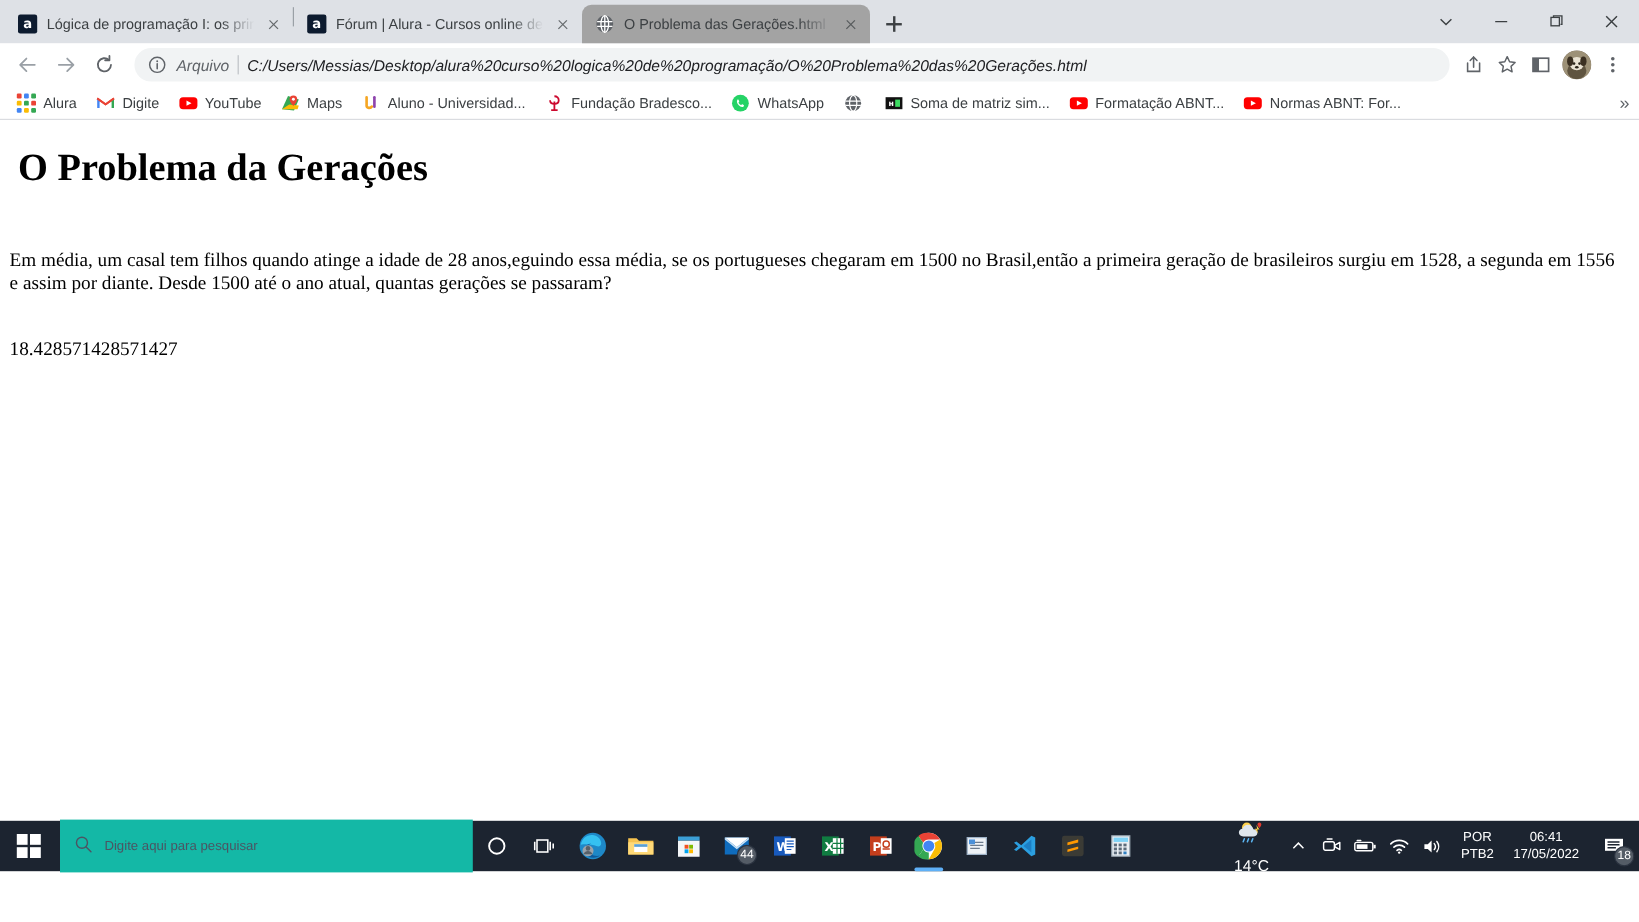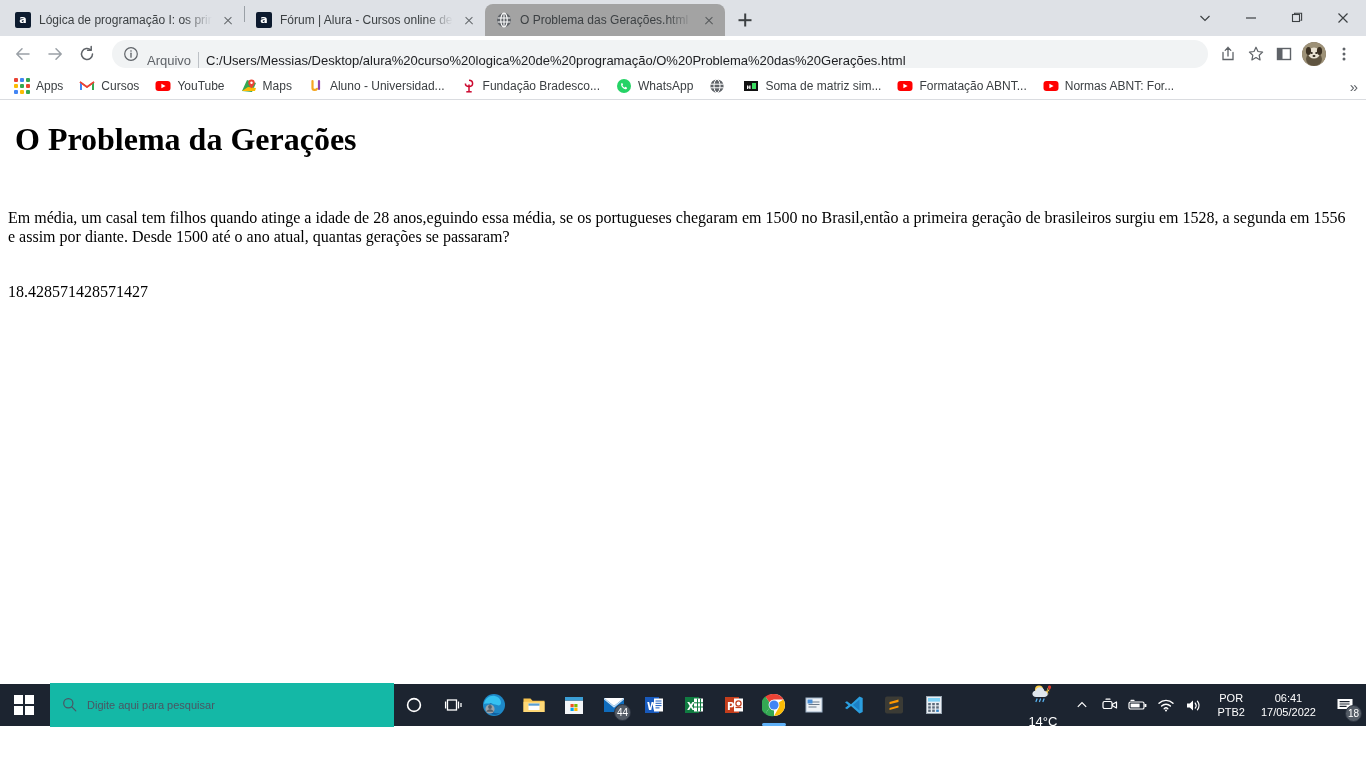--- a/index.html
+++ b/index.html
@@ -69,22 +69,22 @@
   .toolbar {
     height: 36px; background: #ffffff; display: flex; align-items: center;
     padding: 0 8px; gap: 0;
   }
   .navbtn {
     width: 30px; height: 30px; display: flex; align-items: center; justify-content: center;
     margin-right: 2px;
   }
   .omnibox {
     flex: 1 1 auto; height: 28px; background: #f1f3f4; border-radius: 14px;
-    display: flex; align-items: flex-end; padding: 0 12px 0 10px; margin: 0 6px 0 8px;
-    font-size: 13px; color: #202124; gap: 7px; overflow: hidden;
+    display: flex; align-items: center; padding: 0 12px 0 10px; margin: 0 6px 0 8px;
+    font-size: 13px; color: #202124; gap: 7px; overflow: hidden; font-style: italic;
   }
   .omnibox .scheme { color: #5f6368; white-space: nowrap; font-size: 13px; }
   .omnibox .vsep { width: 1px; height: 16px; background: #bdc1c6; }
   .omnibox .url { white-space: nowrap; overflow: hidden; color: #202124; }
   .tb-icon {
     width: 28px; height: 28px; display: flex; align-items: center; justify-content: center;
     flex: 0 0 28px;
   }
   .avatar {
     width: 24px; height: 24px; border-radius: 50%; overflow: hidden; flex: 0 0 24px;
@@ -304,34 +304,34 @@
             <i style="background:#4285f4"></i>
             <i style="background:#34a853"></i>
           <i style="background:#fbbc04"></i>
             <i style="background:#34a853"></i>
             <i style="background:#ea4335"></i>
           <i style="background:#4285f4"></i>
             <i style="background:#fbbc04"></i>
             <i style="background:#34a853"></i>
         </span>
       </span>
-      <span class="bmlabel">Apps</span>
+      <span class="bmlabel">Alura</span>
     </div>
 
     <div class="bm">
       <span class="bm-icon">
         <svg width="16" height="16" viewBox="0 0 16 16">
           <path d="M1 4l7 5 7-5v8H1z" fill="#fff"></path>
           <path d="M1 4l7 5 7-5" fill="none" stroke="#ea4335" stroke-width="1.6"></path>
           <path d="M1 4v8h2V6.3L1 4z" fill="#4285f4"></path>
           <path d="M15 4v8h-2V6.3L15 4z" fill="#34a853"></path>
           <path d="M1 4l7 5 7-5" fill="none" stroke="#ea4335" stroke-width="1.5"></path>
         </svg>
       </span>
-      <span class="bmlabel">Cursos</span>
+      <span class="bmlabel">Digite</span>
     </div>
 
     <div class="bm">
       <span class="bm-icon">
         <svg width="16" height="16" viewBox="0 0 16 16">
           <rect x="0.5" y="3" width="15" height="10" rx="3" fill="#ff0000"></rect>
           <path d="M6.4 5.8l4.2 2.2-4.2 2.2z" fill="#fff"></path>
         </svg>
       </span>
       <span class="bmlabel">YouTube</span>

